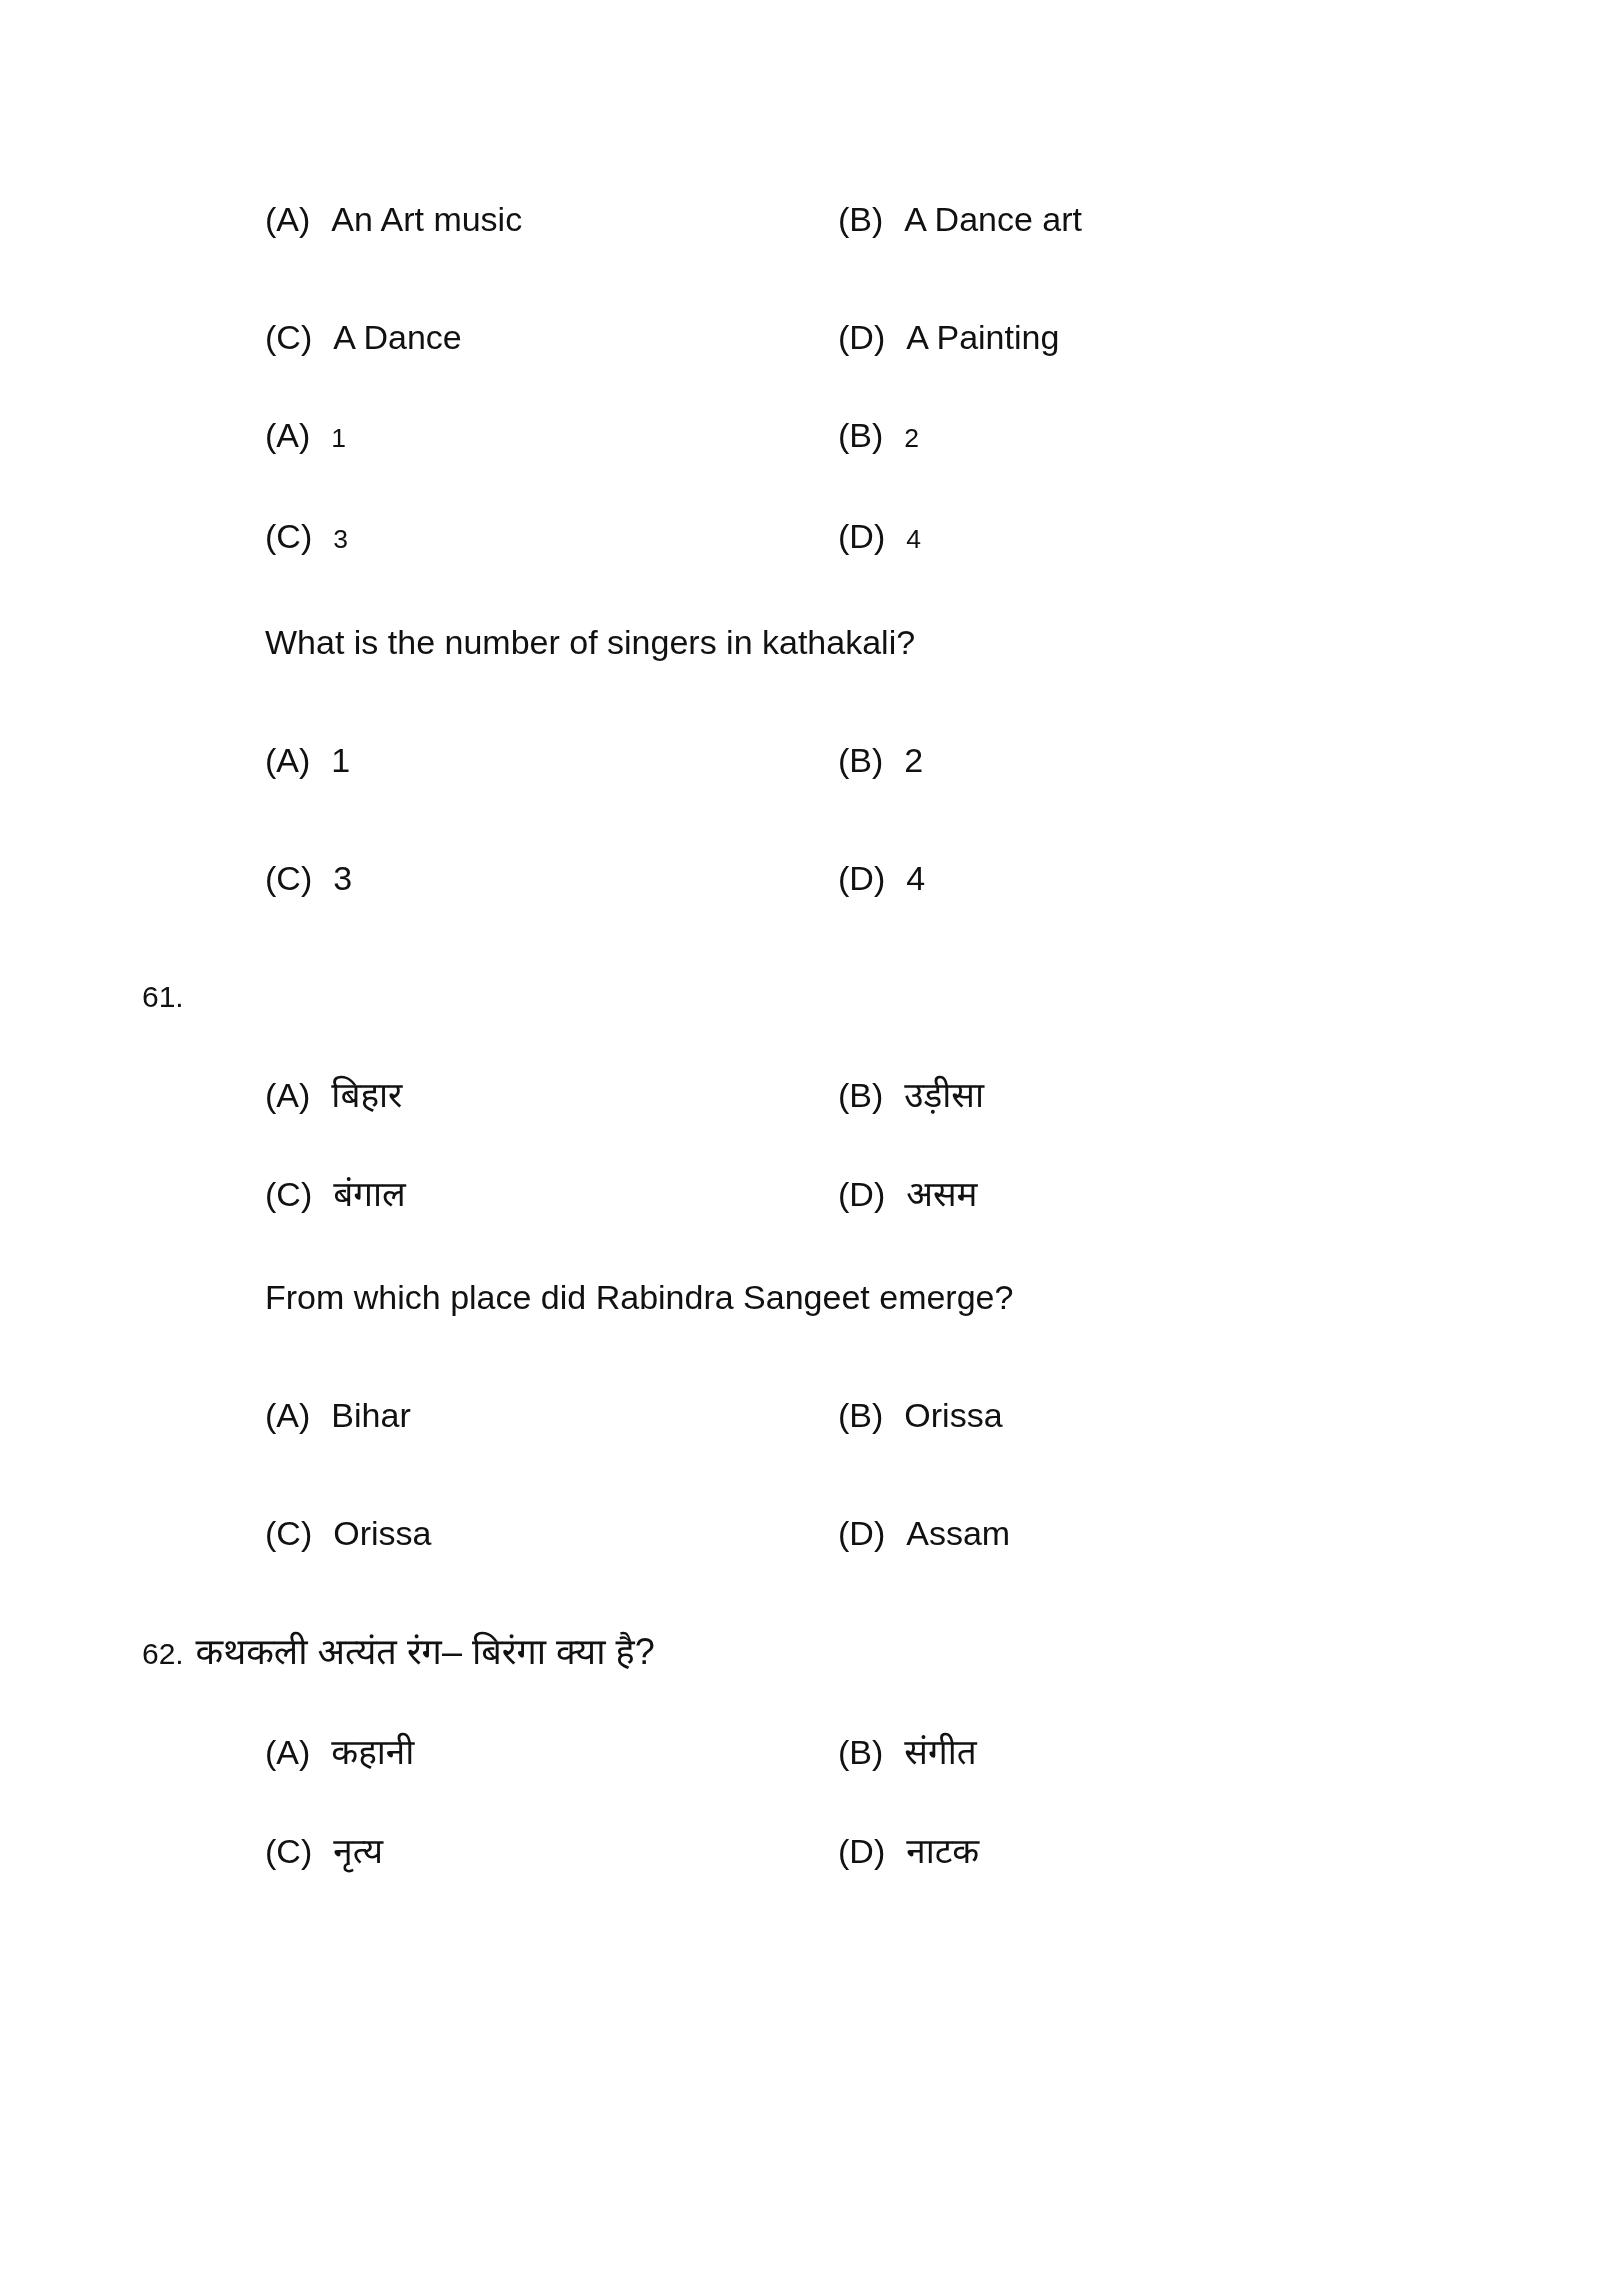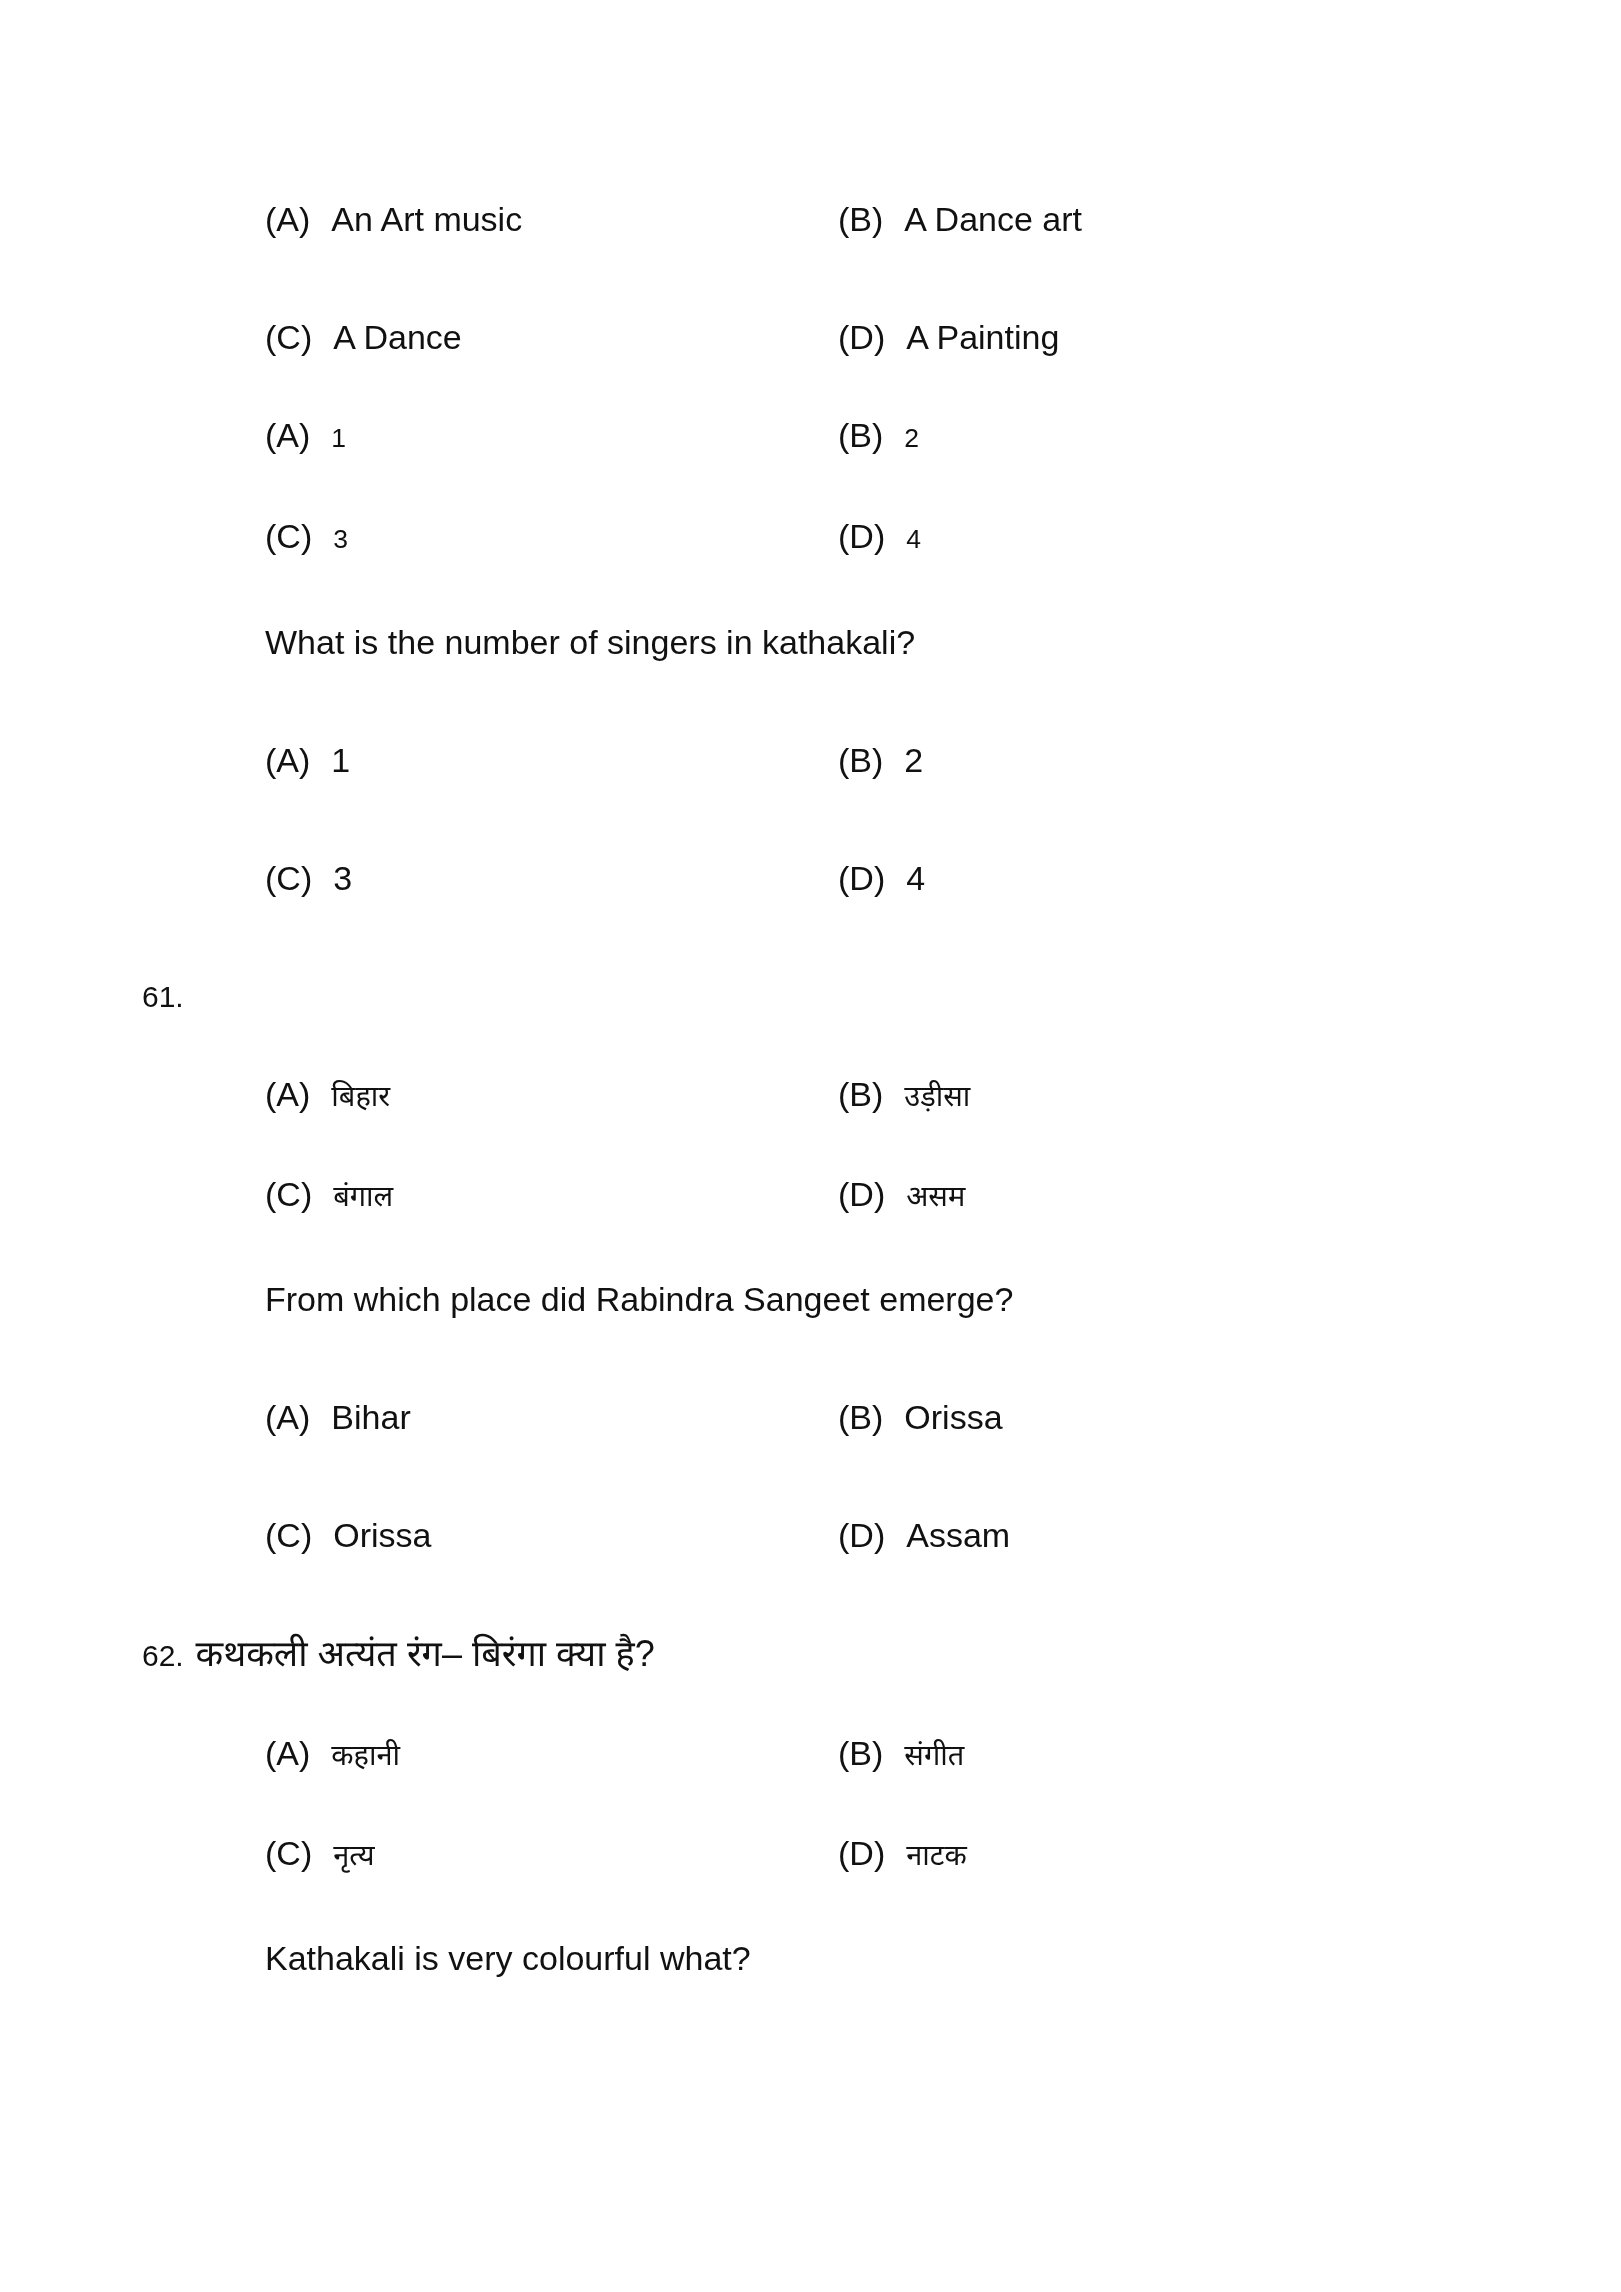--- a/index.html
+++ b/index.html
@@ -52,21 +52,21 @@
   }
   .opt-label {
     font-size: 34px;
   }
   .opt-text {
     font-size: 34px;
     margin-left: 21px;
     text-align: right;
   }
   .opt-text.hindi {
-    font-size: 29px;
+    font-size: 35px;
   }
   .opt-text.num-small {
     font-size: 26.5px;
   }
   
   .en-q {
     margin-left: 265px;
     font-size: 34px;
     line-height: 47px;
     white-space: nowrap;
@@ -207,16 +207,15 @@
   <div class="opt-row mt-md">
     <div class="opt col1">
       <span class="opt-label">(C)</span>
       <span class="opt-text hindi">नृत्य</span>
     </div>
     <div class="opt">
       <span class="opt-label">(D)</span>
       <span class="opt-text hindi">नाटक</span>
     </div>
   </div>
-  <div class="en-q mt-sm">Kathakali is very colourful what?</div>
 
 </div>
 
 
 </body></html>

